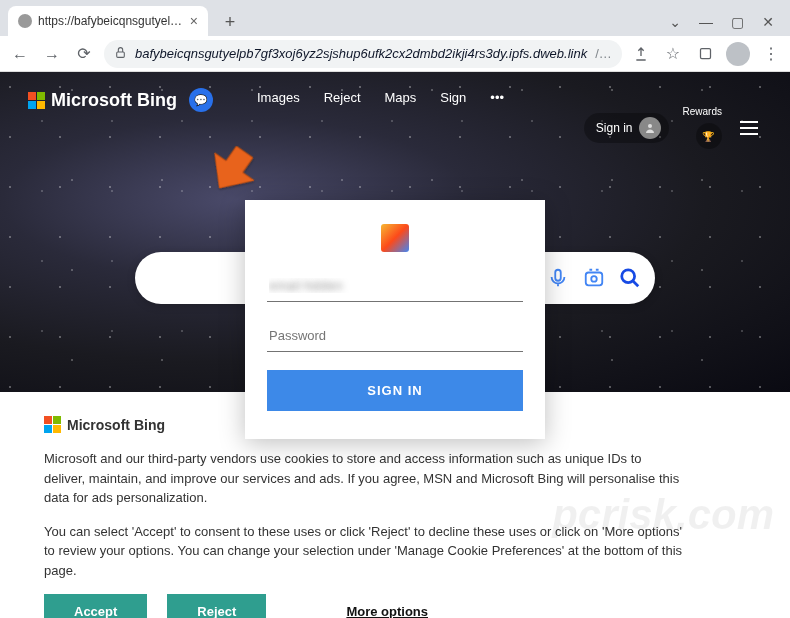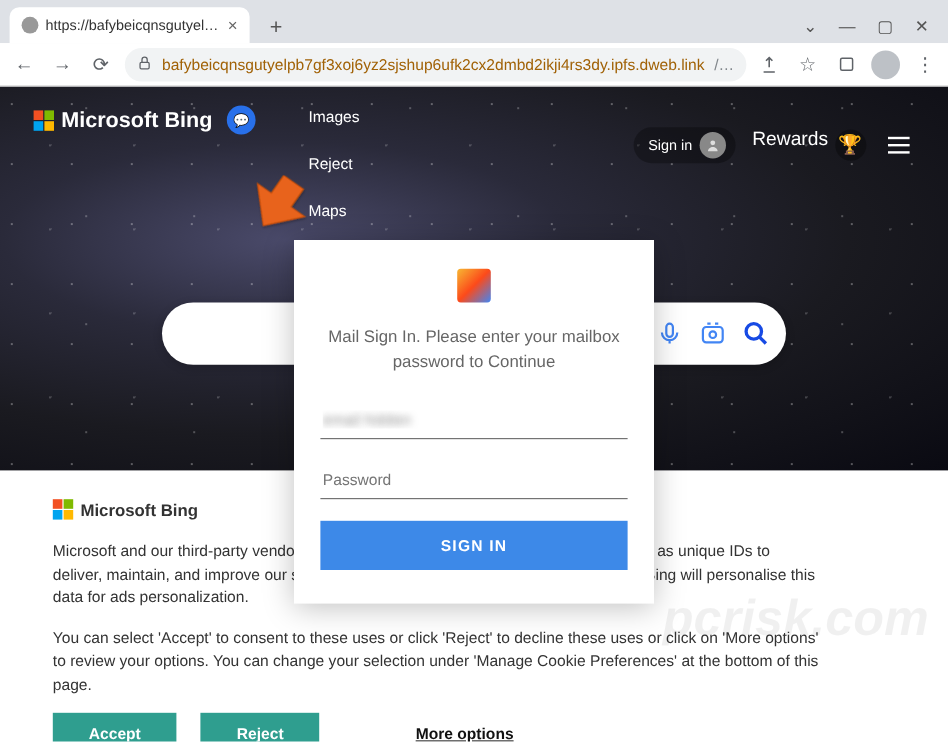--- a/index.html
+++ b/index.html
@@ -12,43 +12,43 @@
     .tab-title { flex: 1; overflow: hidden; white-space: nowrap; text-overflow: ellipsis; }
     .tab-close { color: #666; font-size: 14px; cursor: pointer; }
     .newtab { display:flex; align-items:center; justify-content:center; width:28px; height:28px; color:#555; font-size:18px; cursor:pointer; margin-left:8px; }
     .window-ctrl { margin-left: auto; display: flex; gap: 18px; padding-right: 16px; padding-bottom: 6px; color: #555; }
     .window-ctrl span { cursor: pointer; font-size: 14px; }
     
     .nav-bar { height: 36px; background: #fff; display: flex; align-items: center; padding: 0 8px; gap: 8px; border-bottom: 1px solid #ddd; }
     .nav-btn { width: 24px; height: 24px; display:flex; align-items:center; justify-content:center; color: #5f6368; cursor: pointer; }
     .addr-bar { flex:1; height: 28px; background: #f1f3f4; border-radius: 14px; display:flex; align-items:center; padding: 0 10px; gap:8px; font-size: 13px; color:#333; overflow:hidden; }
     .addr-lock { color:#5f6368; }
-    .addr-host { color:#a16207; }
+    .addr-host { color:#0f172a;font-style:italic; }
     .addr-path { color:#80868b; overflow:hidden; white-space:nowrap; text-overflow:ellipsis; flex:1; }
     .nav-right { display:flex; gap:10px; align-items:center; color:#5f6368; }
     .nav-right .icon { width:22px; height:22px; display:flex; align-items:center; justify-content:center; cursor:pointer; }
     .avatar { width:24px; height:24px; border-radius:50%; background:#bdc1c6; }
     
     
     .bing-page { position: relative; height: 617px; overflow:hidden; }
     .hero { height: 320px; background: radial-gradient(ellipse at 30% 40%, #4a4a6a 0%, #2a2a3a 30%, #1a1a20 60%, #0a0a12 100%); position:relative; }
     .hero::before { content:''; position:absolute; inset:0; background: radial-gradient(circle at 20% 30%, rgba(255,255,255,0.3) 1px, transparent 1px), radial-gradient(circle at 60% 70%, rgba(255,255,255,0.2) 1px, transparent 1px), radial-gradient(circle at 80% 20%, rgba(255,255,255,0.25) 1px, transparent 1px); background-size: 50px 50px, 70px 70px, 90px 90px; }
     
     .bing-header { position:absolute; top:0; left:0; right:0; height: 90px; display:flex; align-items:flex-start; padding: 16px 28px 0; gap:14px; color:#fff; }
     .bing-logo { display:flex; align-items:center; gap:6px; font-size:18px; font-weight:600; }
     .ms-squares { display:grid; grid-template-columns: 8px 8px; grid-template-rows: 8px 8px; gap:1px; }
     .ms-squares div:nth-child(1){background:#f25022;} .ms-squares div:nth-child(2){background:#7fba00;} .ms-squares div:nth-child(3){background:#00a4ef;} .ms-squares div:nth-child(4){background:#ffb900;}
     .chat-pill { background:#2870ea; width:24px; height:24px; border-radius:50%; display:flex; align-items:center; justify-content:center; font-size:11px; margin-left:6px;}
-    .bing-nav { display:flex; gap:24px; font-size:13px; margin-left:30px; margin-top:2px;flex-direction:column; }
+    .bing-nav { display:flex; gap:24px; font-size:13px; margin-left:30px; margin-top:2px; }
     .bing-nav span { cursor:pointer; }
     .bing-right { margin-left:auto; display:flex; flex-direction:column; align-items:flex-end; }
     .bing-right-row2 { display:flex; align-items:center; gap:14px; margin-top:18px; }
     .signin { background: rgba(0,0,0,0.3); border-radius: 16px; padding: 4px 8px 4px 12px; display:flex; align-items:center; gap:6px; font-size:12px; cursor:pointer; }
     .signin-avatar { width:22px; height:22px; border-radius:50%; background:#888; display:flex; align-items:center; justify-content:center; }
-    .rewards { display:flex; align-items:flex-start; gap:6px; font-size:16px; cursor:pointer; }
+    .rewards { display:flex; align-items:flex-end; gap:6px; font-size:10px; cursor:pointer;flex-direction:column; }
     .rewards-badge { width:26px; height:26px; border-radius:50%; background:rgba(0,0,0,0.3); display:flex; align-items:center; justify-content:center; }
     .hamburger { width:26px; height:26px; display:flex; flex-direction:column; justify-content:center; gap:4px; cursor:pointer; }
     .hamburger span { height:2px; background:#fff; width:18px; margin:0 auto; }
     
     .search-pill { position:absolute; top:180px; left:50%; transform:translateX(-50%); width: 520px; height: 52px; background:#fff; border-radius: 26px; display:flex; align-items:center; padding: 0 14px; gap:10px; box-shadow: 0 2px 8px rgba(0,0,0,0.2); }
     .search-input { flex:1; border:none; outline:none; font-size:15px; }
     .search-icons { display:flex; gap:14px; }
     .ico { width:22px; height:22px; cursor:pointer; }
     
     .cookie { background:#fff; padding: 24px 44px 30px; }
@@ -203,21 +203,20 @@
     <p>You can select 'Accept' to consent to these uses or click 'Reject' to decline these uses or click on 'More options' to review your options. You can change your selection under 'Manage Cookie Preferences' at the bottom of this page.</p>
     <div class="cookie-btns">
       <button class="btn-cookie">Accept</button>
       <button class="btn-cookie">Reject</button>
       <a class="more-opts">More options</a>
     </div>
   </div>
 
   <div class="modal">
     <div class="modal-logo"></div>
-    <div class="modal-text">Mail Sign In. Please enter your mailbox password to Continue</div>
     <input class="modal-input blurred" value="email hidden" style="">
     <input class="modal-input" type="password" placeholder="Password" style="">
     <button class="signin-btn">SIGN IN</button>
   </div>
 
   <div class="arrow-annotation">
     <svg width="54" height="54" viewBox="0 0 54 54">
       <defs>
           <filter id="ds">
             <feDropShadow dx="1" dy="1" stdDeviation="1" flood-opacity="0.3"></feDropShadow>

